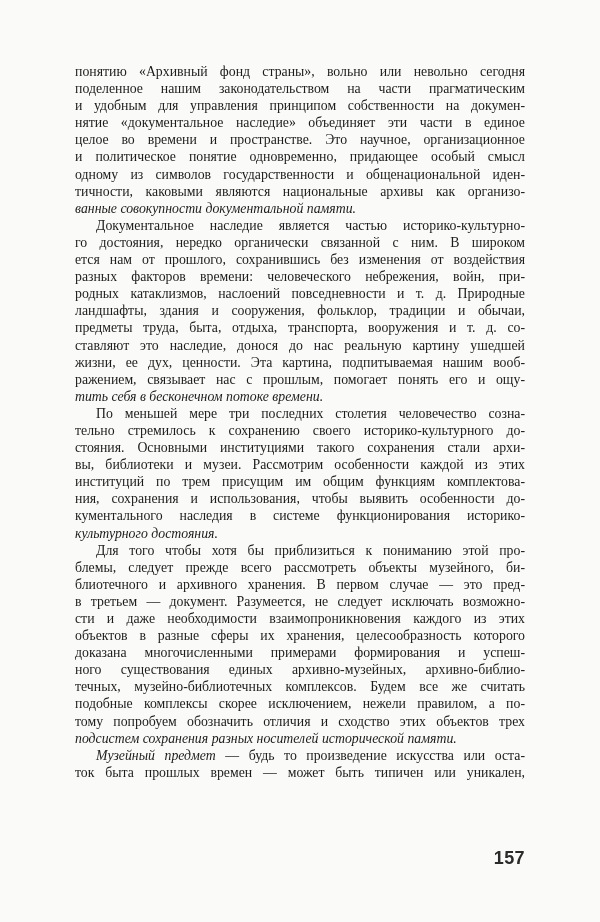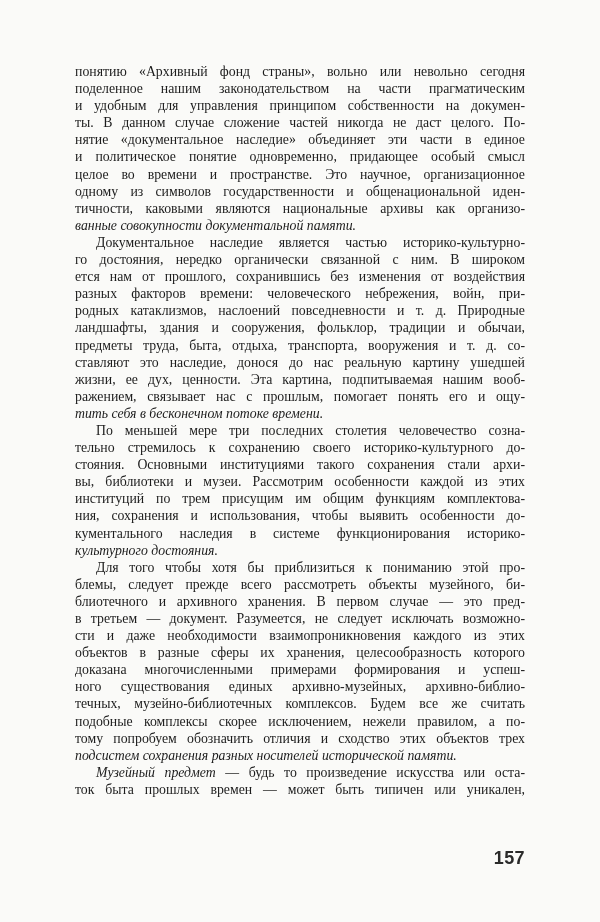--- a/index.html
+++ b/index.html
@@ -62,24 +62,23 @@
 </style>
 </head>
 <body>
 
 <div class="book-page">
   <div class="page-text">
       <div class="paragraph">
         <div class="line">понятию «Архивный фонд страны», вольно или невольно сегодня</div>
         <div class="line">поделенное нашим законодательством на части прагматическим</div>
         <div class="line">и удобным для управления принципом собственности на докумен-</div>
-        <div class="line">ты. В данном случае сложение частей никогда не даст целого. По-</div>
         <div class="line">нятие «документальное наследие» объединяет эти части в единое</div>
+        <div class="line">целое во времени и пространстве. Это научное, организационное</div>
         <div class="line">и политическое понятие одновременно, придающее особый смысл</div>
-        <div class="line">целое во времени и пространстве. Это научное, организационное</div>
         <div class="line">одному из символов государственности и общенациональной иден-</div>
         <div class="line">тичности, каковыми являются национальные архивы как организо-</div>
         <div class="line line-end">ванные совокупности документальной памяти.</div>
       </div>
       <div class="paragraph">
         <div class="line line-indent">Документальное наследие является частью историко-культурно-</div>
         <div class="line">го достояния, нередко органически связанной с ним. В широком</div>
         <div class="line">ется нам от прошлого, сохранившись без изменения от воздействия</div>
         <div class="line">разных факторов времени: человеческого небрежения, войн, при-</div>
         <div class="line">родных катаклизмов, наслоений повседневности и т. д. Природные</div>

